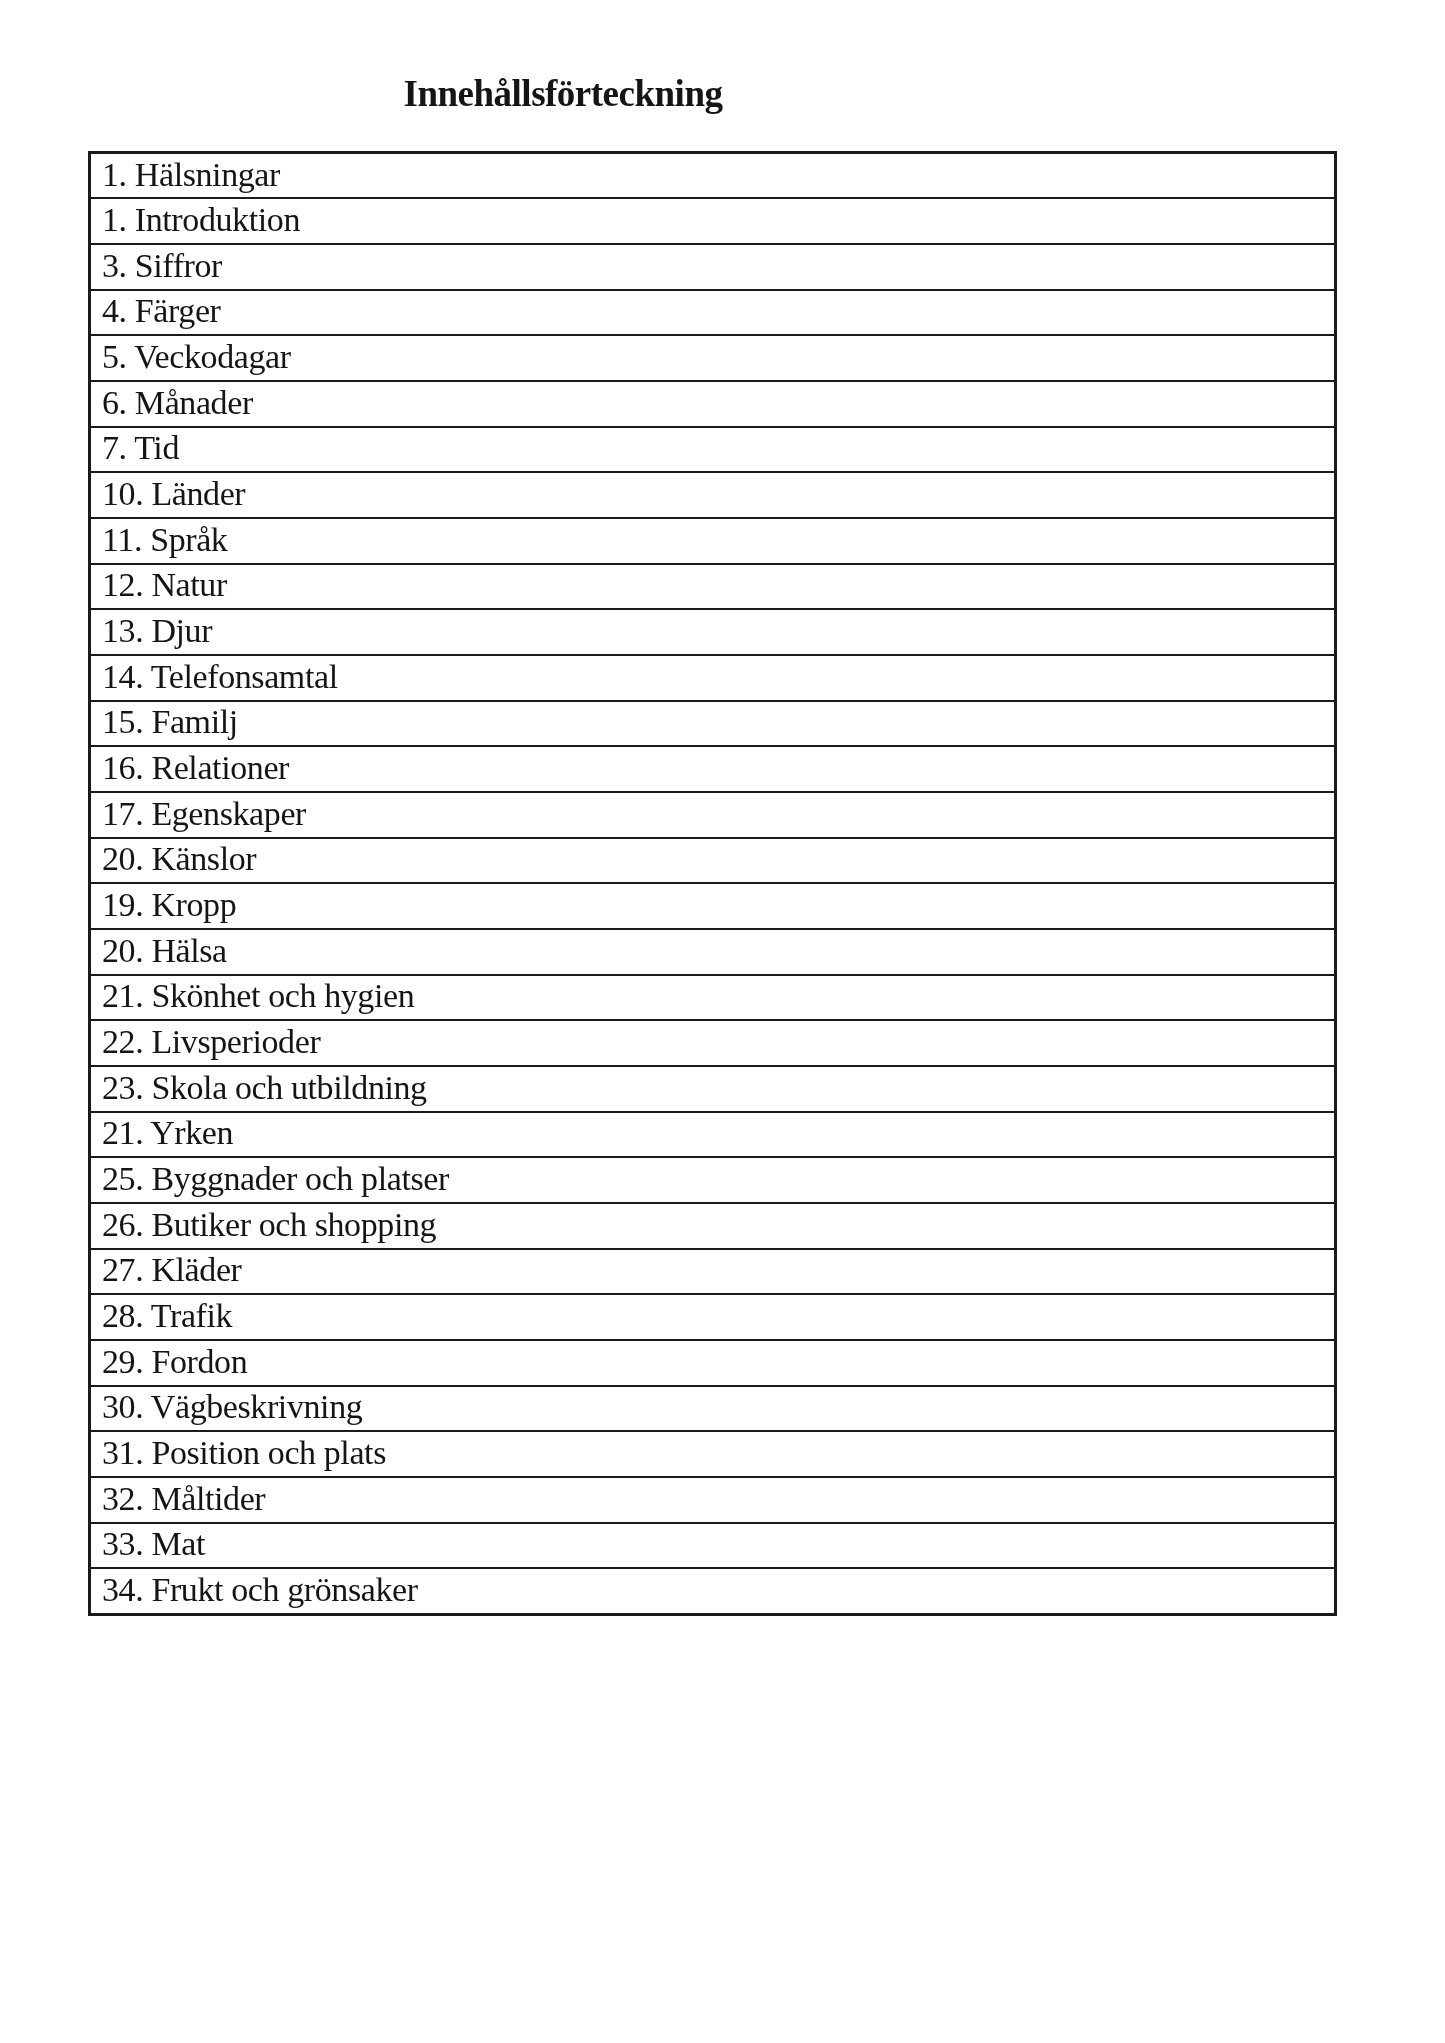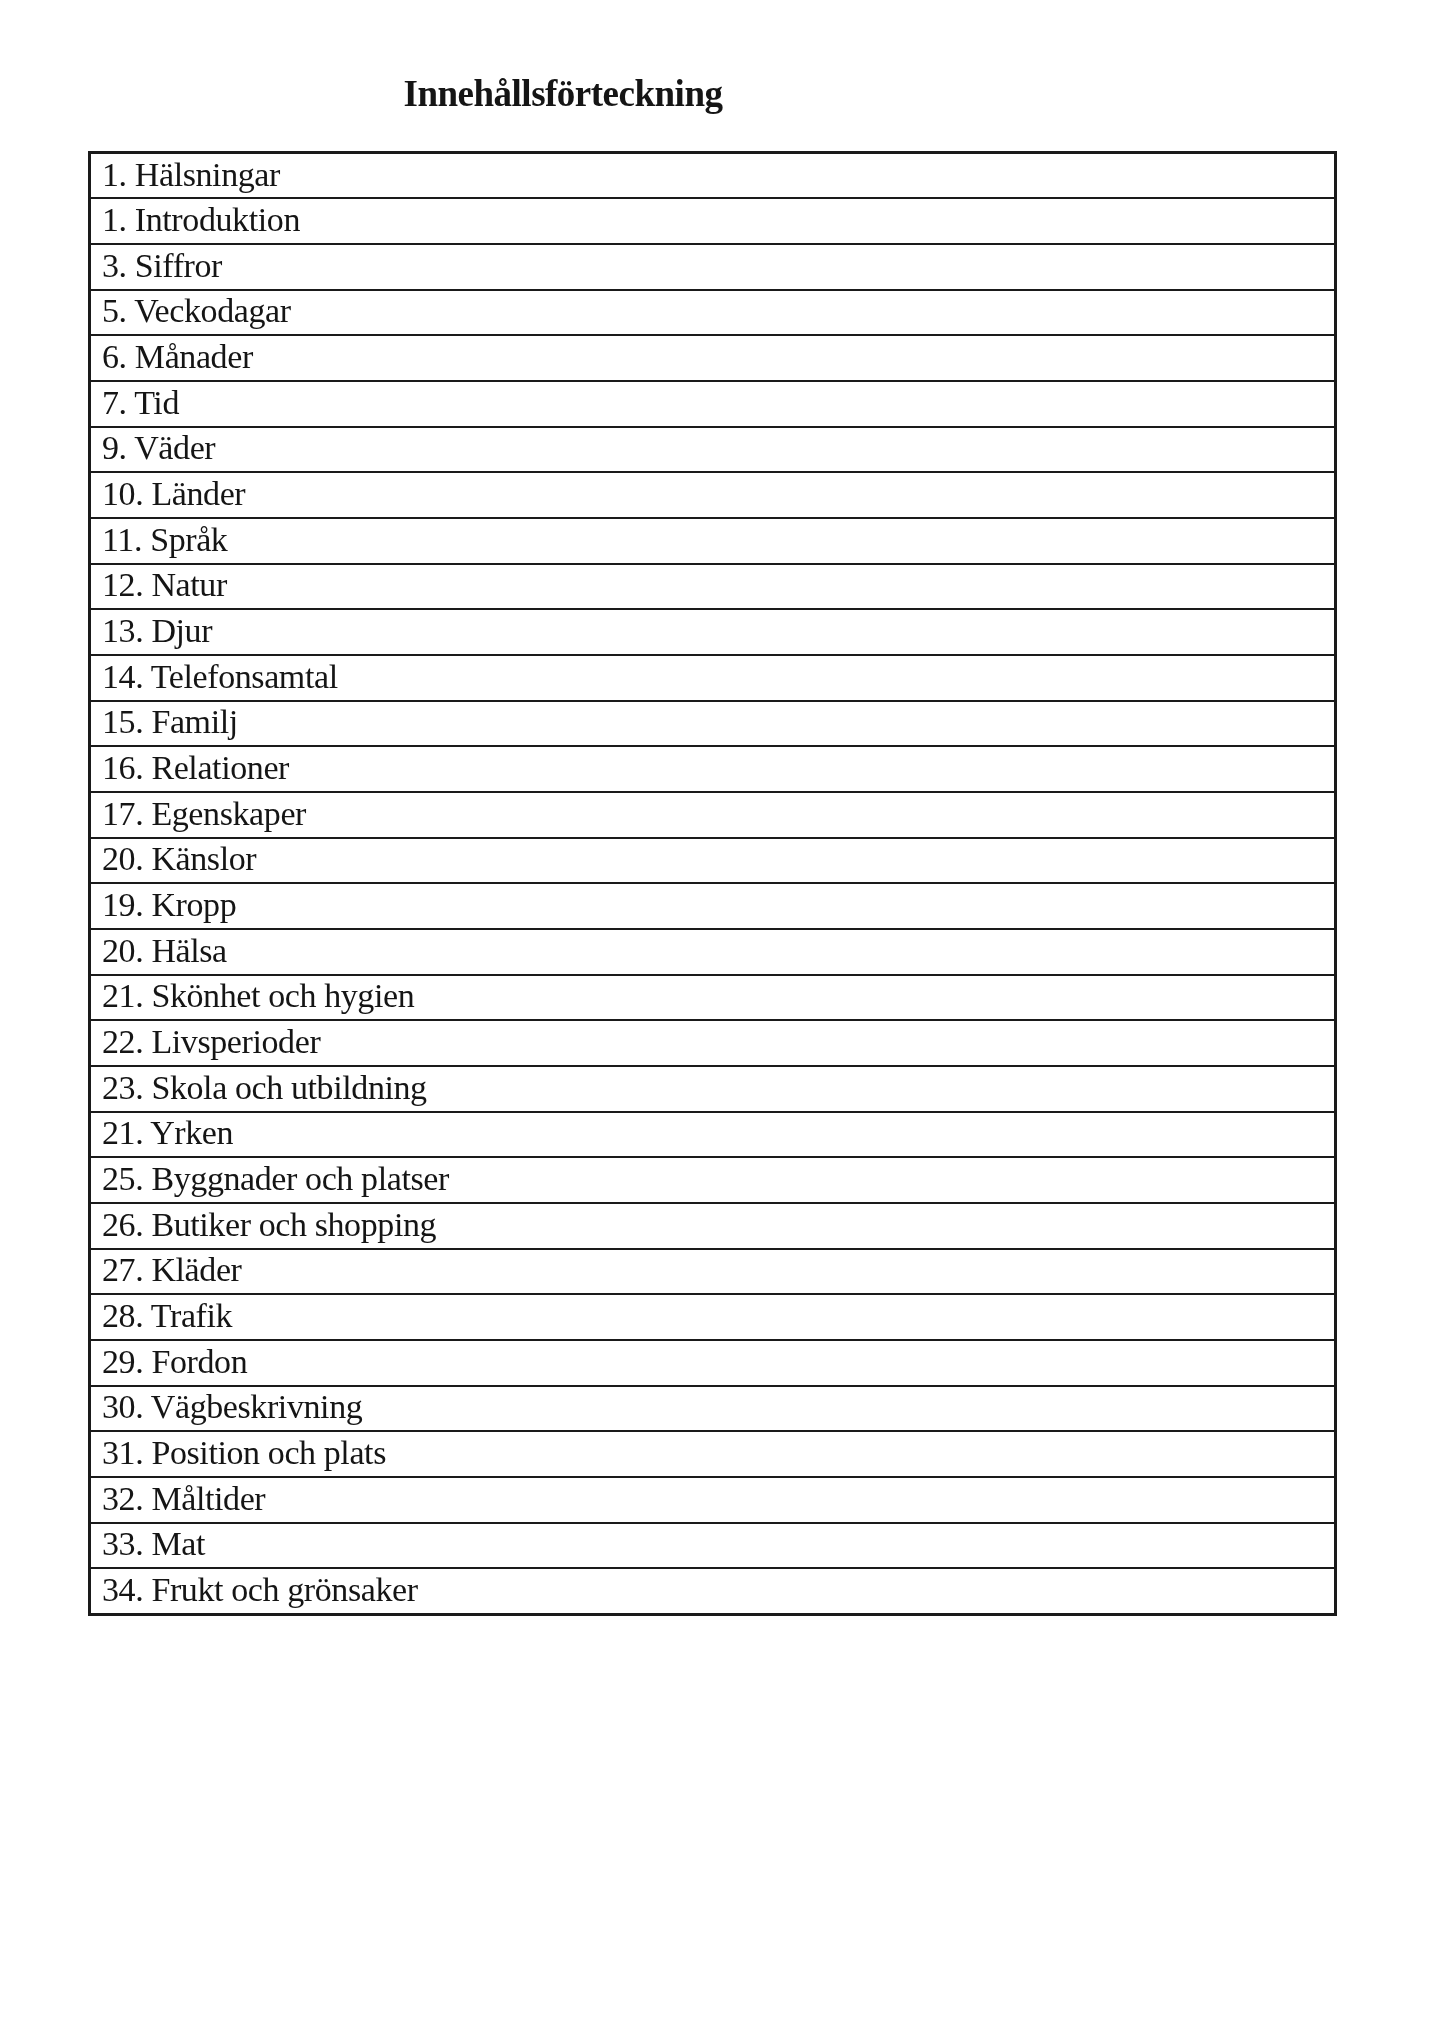--- a/index.html
+++ b/index.html
@@ -64,30 +64,30 @@
         <tr>
           <td>1. Hälsningar</td>
         </tr>
         <tr>
           <td>1. Introduktion</td>
         </tr>
         <tr>
           <td>3. Siffror</td>
         </tr>
         <tr>
+          <td>4. Färger</td>
+        </tr>
+        <tr>
           <td>5. Veckodagar</td>
         </tr>
         <tr>
           <td>6. Månader</td>
         </tr>
         <tr>
           <td>7. Tid</td>
-        </tr>
-        <tr>
-          <td>9. Väder</td>
         </tr>
         <tr>
           <td>10. Länder</td>
         </tr>
         <tr>
           <td>11. Språk</td>
         </tr>
         <tr>
           <td>12. Natur</td>
         </tr>

